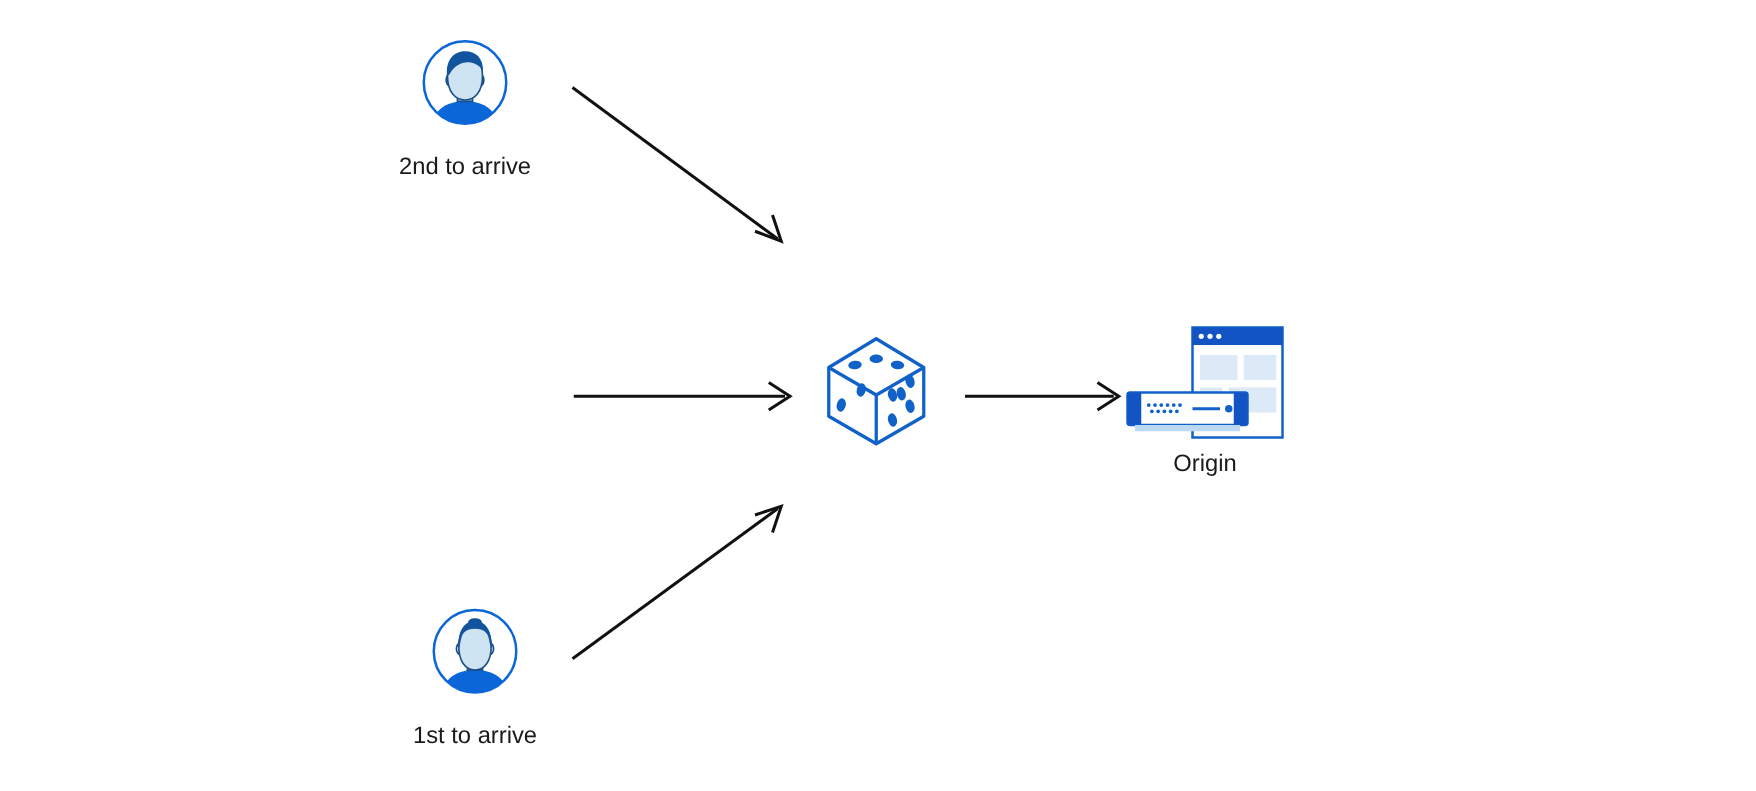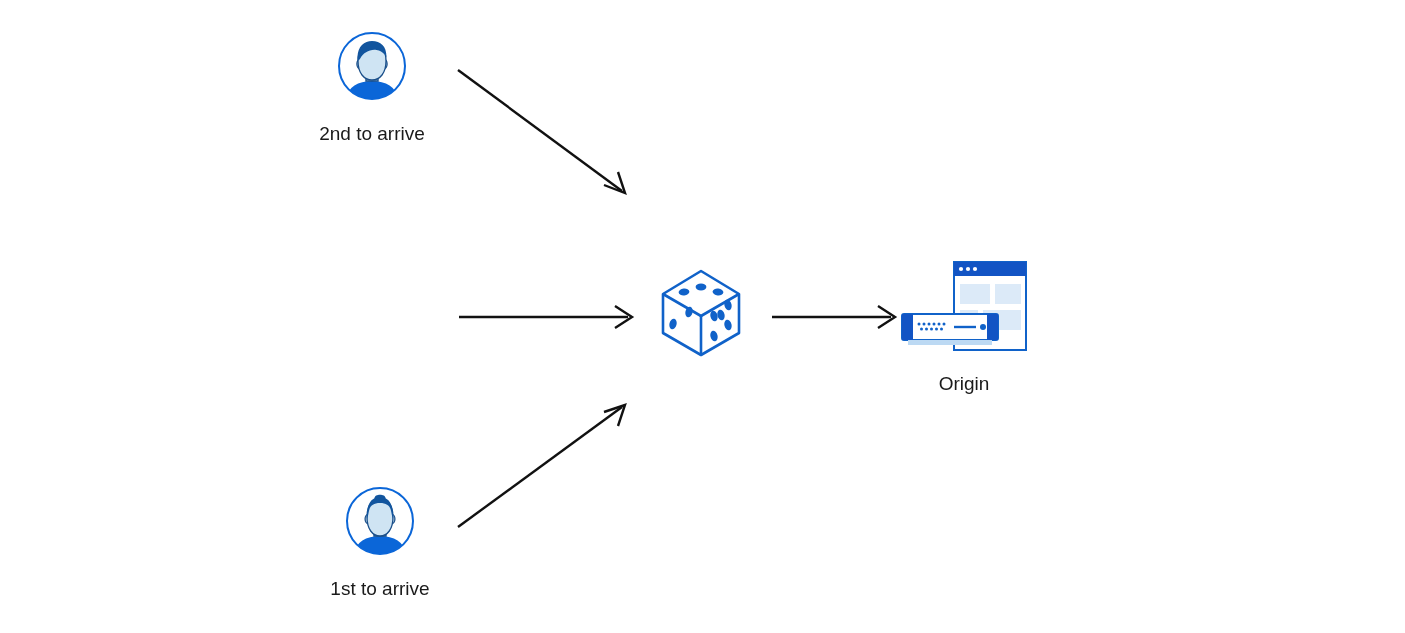--- a/index.html
+++ b/index.html
@@ -37,21 +37,21 @@
   }
   .avatar-node { width: 160px; }
   .avatar-wrap { width: 72px; height: 72px; }
   .avatar-label { margin-top: 22px; }
 
   .dice-node { width: 100px; }
   .dice-wrap { width: 86px; height: 92px; }
 
   .origin-node { width: 180px; }
   .origin-wrap { width: 132px; height: 96px; }
-  .origin-label { margin-top: 20px; }
+  .origin-label { margin-top: 8px; }
 
   .arrows {
     position: absolute;
     top: 0; left: 0;
     width: 1405px;
     height: 633px;
     pointer-events: none;
   }
 </style>
 </head>

